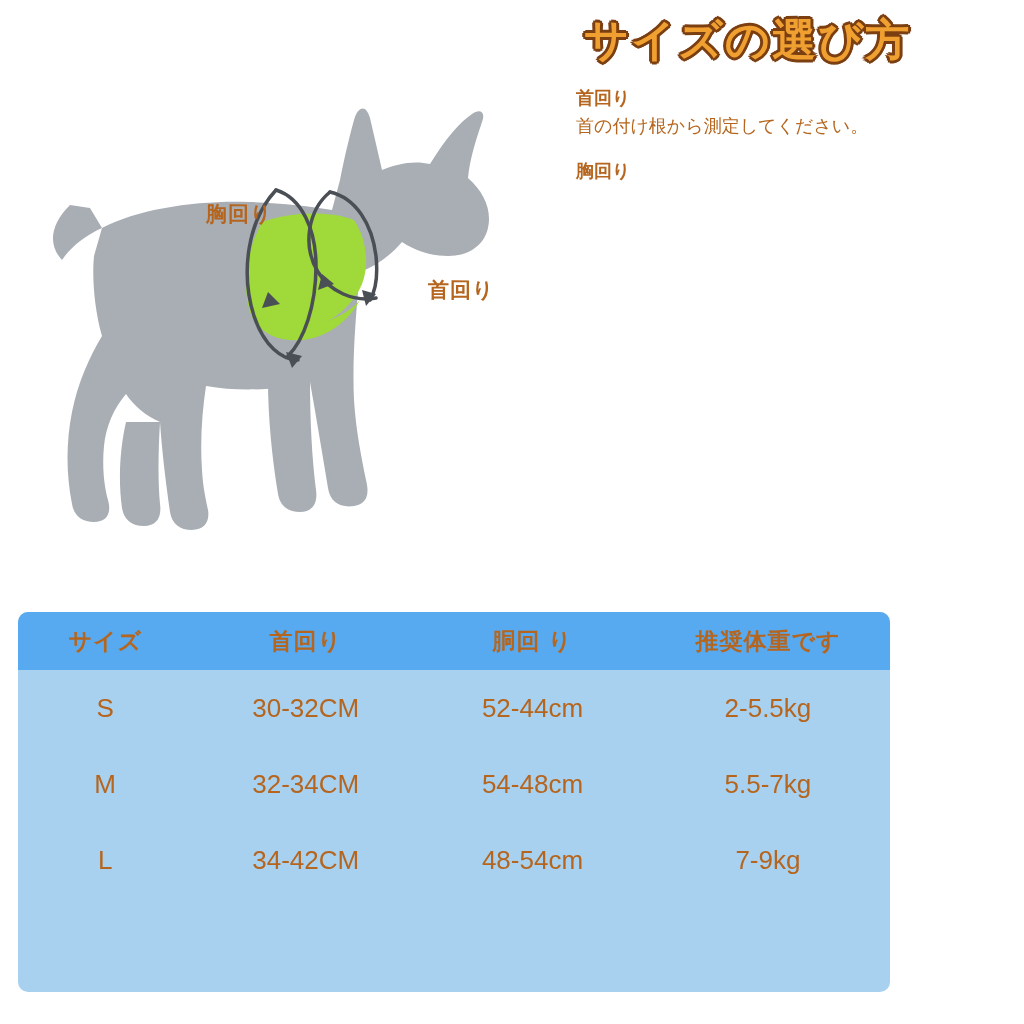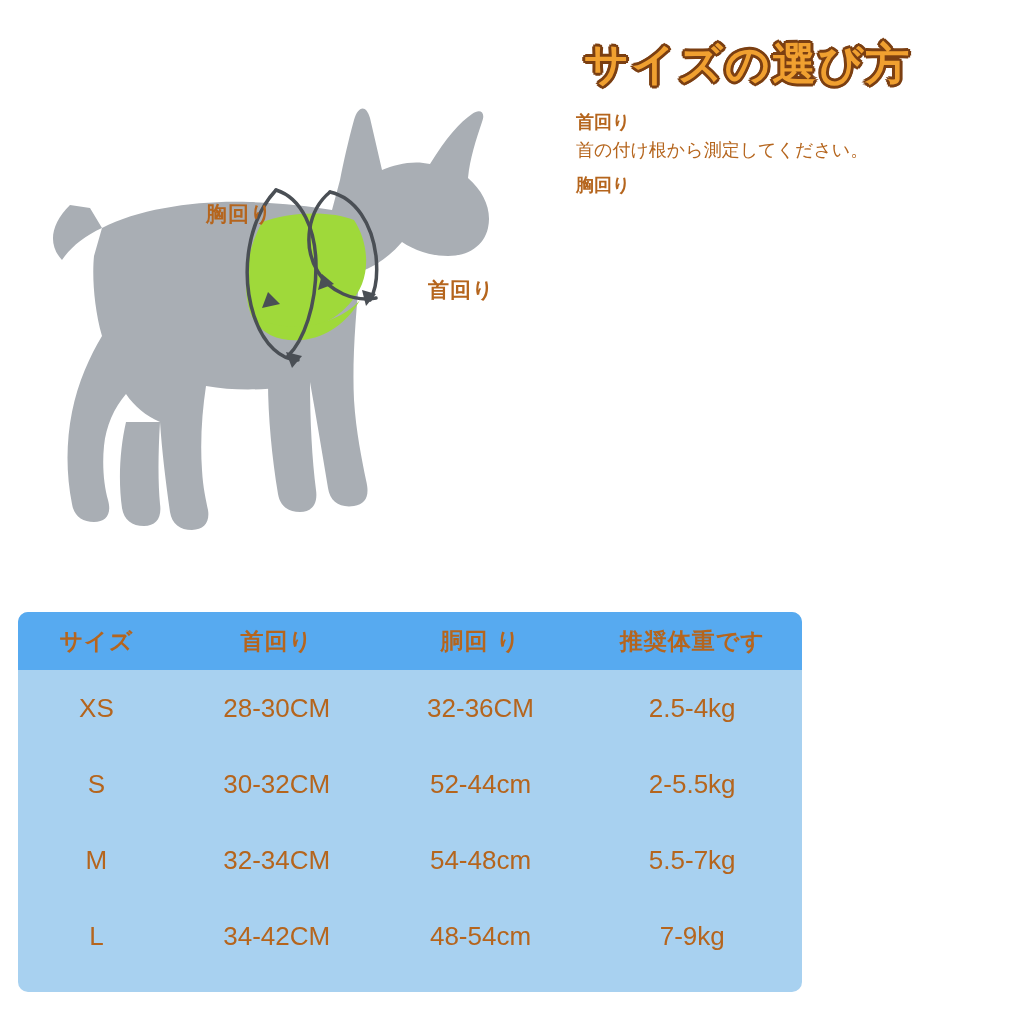--- a/index.html
+++ b/index.html
@@ -40,21 +40,21 @@
     letter-spacing: 1px;
     white-space: nowrap;
   }
   .label-chest { left: 196px; top: 140px; }
   .label-neck  { left: 418px; top: 216px; }
 
   
   .right-col {
     position: absolute;
     left: 576px;
-    top: 40px;
+    top: 16px;
     width: 430px;
   }
   .main-title {
     font-size: 44px;
     font-weight: bold;
     color: #f0a030;
     -webkit-text-stroke: 0px;
     text-shadow:
        3px 0 0 #7b3f12, -3px 0 0 #7b3f12, 0 3px 0 #7b3f12, 0 -3px 0 #7b3f12,
        2px 2px 0 #7b3f12, -2px 2px 0 #7b3f12, 2px -2px 0 #7b3f12, -2px -2px 0 #7b3f12;
@@ -68,29 +68,29 @@
     font-size: 18px;
     margin: 0 0 2px 0;
     line-height: 1.35;
   }
   .body-text {
     color: #b5651d;
     font-size: 18px;
     line-height: 1.45;
     margin: 0 0 14px 0;
   }
-  .body-text.tight { margin-bottom: 10px; }
+  .body-text.tight { margin-bottom: 20px; }
   .para { margin-bottom: 16px; }
 
   
   .table-wrap {
     position: absolute;
     left: 18px;
     top: 612px;
-    width: 784px;
+    width: 872px;
     height: 380px;
     background: #a8d1f0;
     border-radius: 10px;
     overflow: hidden;
   }
   table.size-table {
     width: 100%;
     border-collapse: collapse;
     table-layout: fixed;
   }
@@ -219,26 +219,20 @@
       <thead>
         <tr>
           <th>サイズ</th>
           <th>首回り</th>
           <th>胴回 り</th>
           <th>推奨体重です</th>
         </tr>
       </thead>
       <tbody>
         <tr>
-          <td>XS</td>
-          <td>28-30CM</td>
-          <td>32-36CM</td>
-          <td>2.5-4kg</td>
-        </tr>
-        <tr>
           <td>S</td>
           <td>30-32CM</td>
           <td>52-44cm</td>
           <td>2-5.5kg</td>
         </tr>
         <tr>
           <td>M</td>
           <td>32-34CM</td>
           <td>54-48cm</td>
           <td>5.5-7kg</td>

